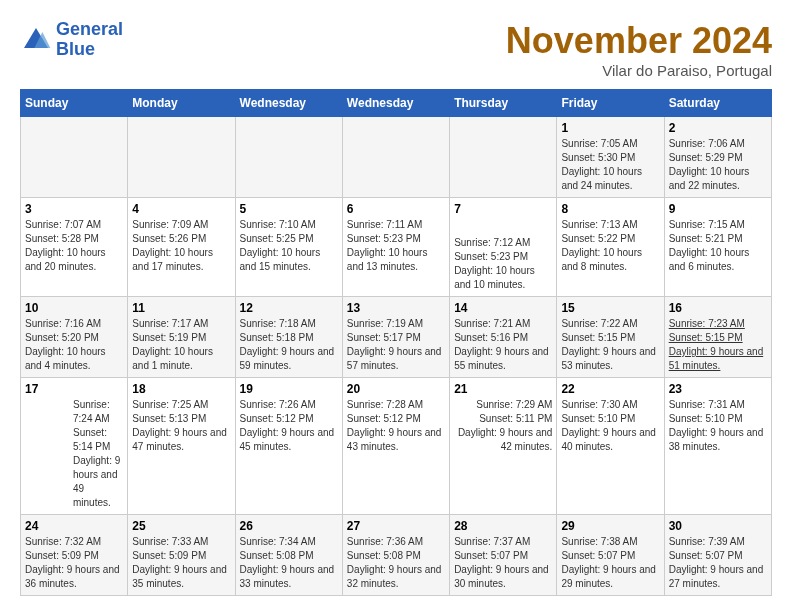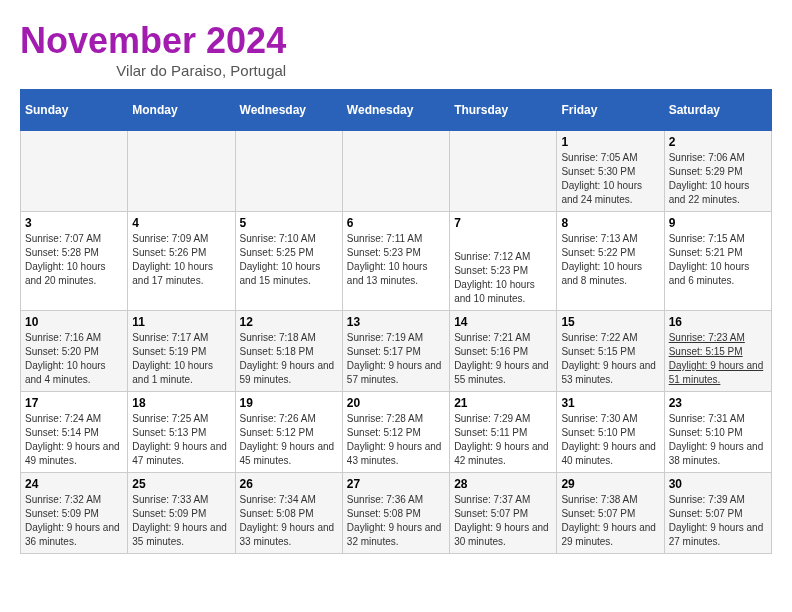--- a/index.html
+++ b/index.html
@@ -33,35 +33,35 @@
       width: 32px;
       height: 32px;
       margin-right: 4px;
     }
     .title-area {
       text-align: right;
     }
     .month-title {
       font-size: 36px;
       font-weight: bold;
-      color: #a21caf;
+      color: #a16207;
     }
     .location {
       font-size: 15px;
       color: #555;
     }
     table {
       width: 100%;
       border-collapse: collapse;
       font-size: 11px;
     }
     thead tr th {
       background-color: #2962b8;
       color: #fff;
-      padding: 13px 4px;
+      padding: 6px 4px;
       text-align: left;
       font-size: 12px;
       border: 1px solid #2962b8;
     }
     tbody tr td {
       border: 1px solid #ccc;
       vertical-align: top;
       padding: 4px;
       width: calc(100% / 7);
       min-height: 80px;
@@ -85,20 +85,31 @@
       line-height: 1.4;
     }
     .empty-cell {
       background-color: #f5f5f5;
     }
   </style>
 </head>
 <body>
 
 <div class="header-area">
+  <div class="logo">
+    <svg class="logo-icon" viewBox="0 0 40 40" xmlns="http://www.w3.org/2000/svg">
+      <rect width="40" height="40" fill="white"></rect>
+      <polygon points="20,5 35,30 5,30" fill="#2962b8"></polygon>
+      <polygon points="28,10 38,30 18,30" fill="#5b9bd5" opacity="0.7"></polygon>
+    </svg>
+    <div class="logo-text">
+      <div><span>General</span></div>
+      <div><span>Blue</span></div>
+    </div>
+  </div>
   <div class="title-area">
     <div class="month-title">November 2024</div>
     <div class="location">Vilar do Paraiso, Portugal</div>
   </div>
 </div>
 
 <table>
   <thead>
     <tr>
     <th>Sunday</th>
@@ -214,21 +225,21 @@
         <td>
           <span class="day-num">16</span>
           <div class="day-info" style="white-space: pre-line; text-decoration: underline;">Sunrise: 7:23 AM
 Sunset: 5:15 PM
 Daylight: 9 hours and 51 minutes.</div>
         </td>
       </tr>
       <tr>
         <td>
           <span class="day-num">17</span>
-          <div class="day-info" style="white-space: pre-line;">Sunrise: 7:24 AM
+          <div class="day-info" style="white-space: pre-line; margin-left: 48px;">Sunrise: 7:24 AM
 Sunset: 5:14 PM
 Daylight: 9 hours and 49 minutes.</div>
         </td>
         <td>
           <span class="day-num">18</span>
           <div class="day-info" style="white-space: pre-line;">Sunrise: 7:25 AM
 Sunset: 5:13 PM
 Daylight: 9 hours and 47 minutes.</div>
         </td>
         <td>
@@ -238,26 +249,26 @@
 Daylight: 9 hours and 45 minutes.</div>
         </td>
         <td>
           <span class="day-num">20</span>
           <div class="day-info" style="white-space: pre-line;">Sunrise: 7:28 AM
 Sunset: 5:12 PM
 Daylight: 9 hours and 43 minutes.</div>
         </td>
         <td>
           <span class="day-num">21</span>
-          <div class="day-info" style="white-space: pre-line;">Sunrise: 7:29 AM
+          <div class="day-info" style="white-space: pre-line; text-align: right;">Sunrise: 7:29 AM
 Sunset: 5:11 PM
 Daylight: 9 hours and 42 minutes.</div>
         </td>
         <td>
-          <span class="day-num">31</span>
+          <span class="day-num">22</span>
           <div class="day-info" style="white-space: pre-line;">Sunrise: 7:30 AM
 Sunset: 5:10 PM
 Daylight: 9 hours and 40 minutes.</div>
         </td>
         <td>
           <span class="day-num">23</span>
           <div class="day-info" style="white-space: pre-line;">Sunrise: 7:31 AM
 Sunset: 5:10 PM
 Daylight: 9 hours and 38 minutes.</div>
         </td>

